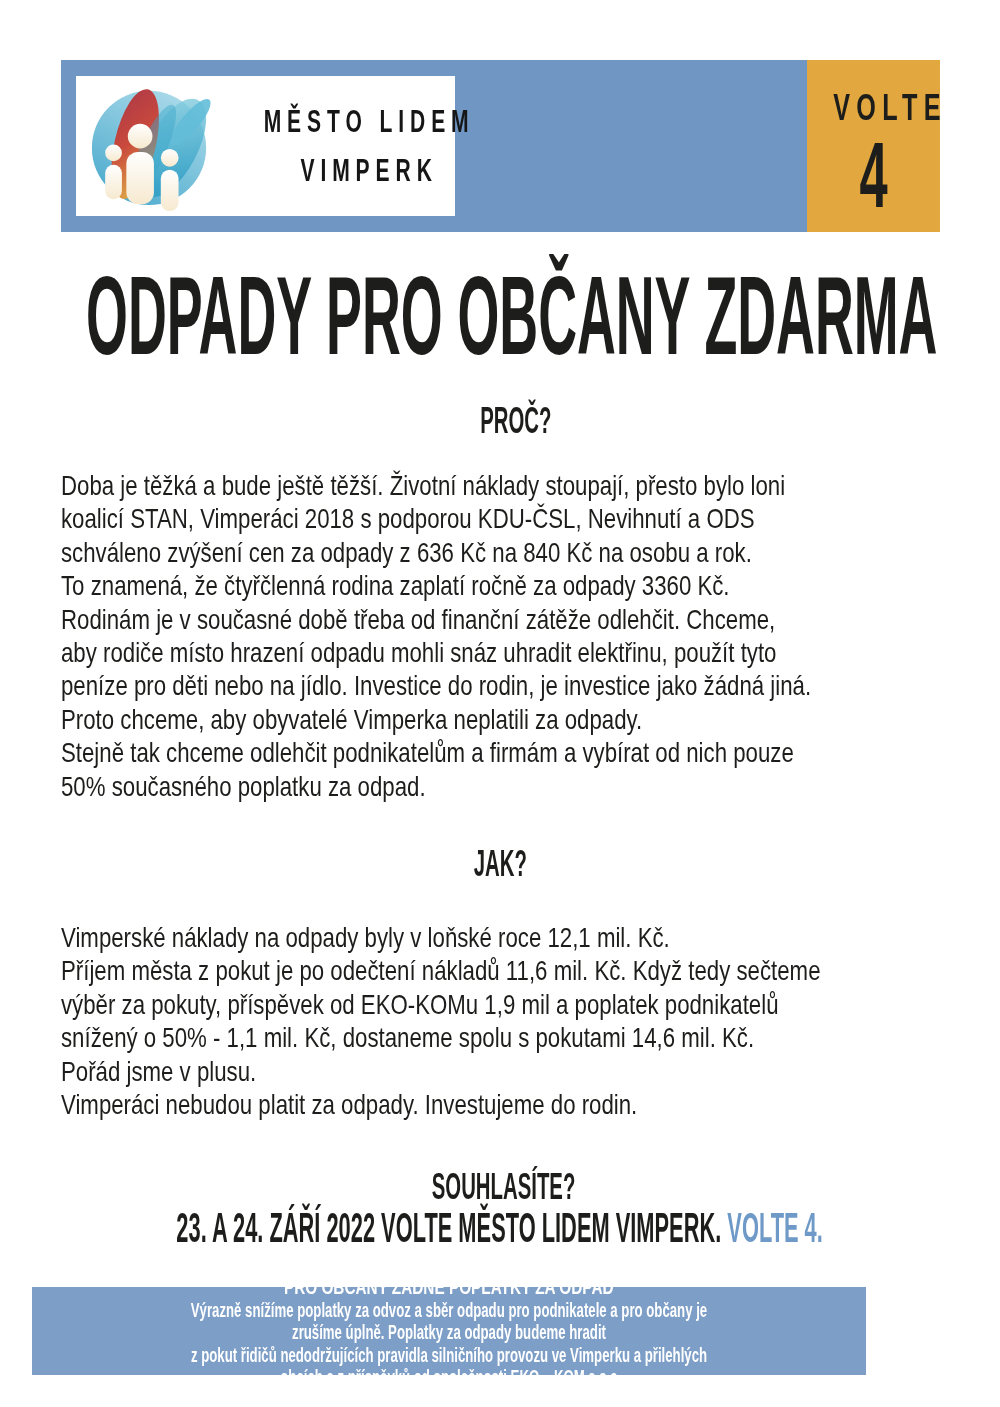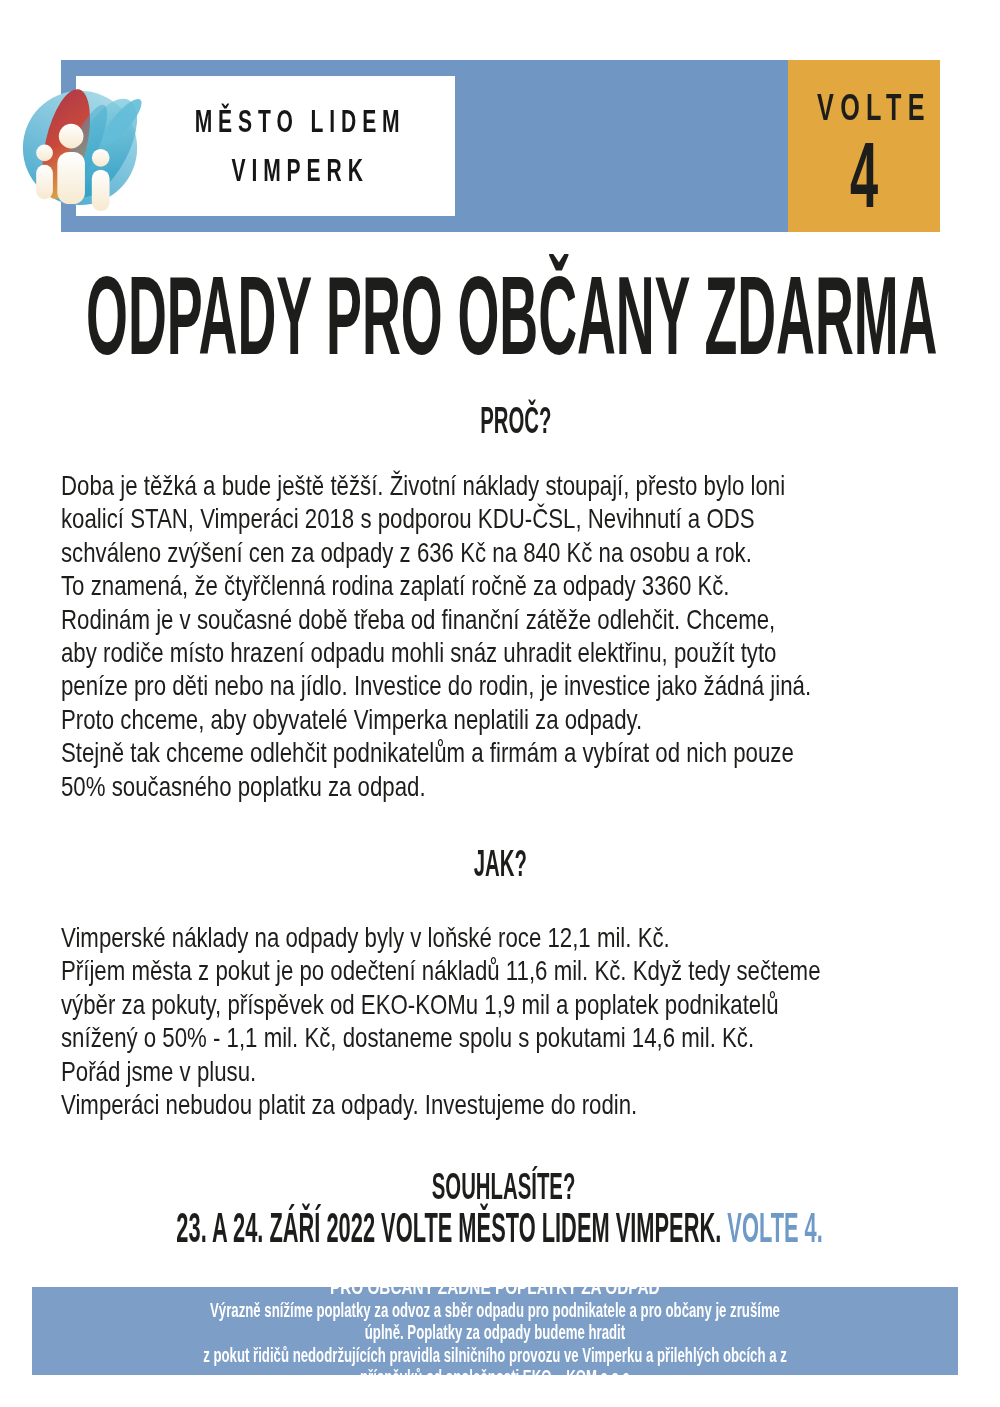--- a/index.html
+++ b/index.html
@@ -9,30 +9,30 @@
     overflow:hidden;
   }
 
   
   .header-bar {
     position:absolute; left:61px; top:60px; width:879px; height:172px;
     background:var(--header-blue,#7097c4);
   }
   .logo-box {
     position:absolute; left:15px; top:16px; width:379px; height:140px;
-    background:#ffffff; display:flex; align-items:center;justify-content:flex-end;
+    background:#ffffff; display:flex; align-items:center;
   }
   .logo-svg { width:130px; height:134px; margin-left:8px; flex:0 0 auto; }
   .logo-text {
     flex:1 1 auto; text-align:center; font-weight:bold; font-size:31px;
     line-height:49px; letter-spacing:0.28em; white-space:nowrap;
     transform:scaleX(0.68); transform-origin:center; color:#161616;
   }
   .vote-badge {
-    position:absolute; right:0; top:0; width:152px; height:172px;
+    position:absolute; right:0; top:0; width:133px; height:172px;
     background:var(--gold,#e2a73e); text-align:center; color:#1d1d1b;
   }
   .vote-label {
     margin-top:30px; font-weight:bold; font-size:36px; line-height:36px;
     letter-spacing:0.25em; text-indent:0.25em;
     transform:scaleX(0.7); transform-origin:center;
   }
   .vote-number {
     margin-top:10px; font-weight:bold; font-size:92px; line-height:78px;
     transform:scaleX(0.55); transform-origin:center;
@@ -59,21 +59,21 @@
   .para-1 { top:469px; }
   .para-2 { top:921px; }
 
   
   .cta-row { top:1207px; }
   .cta-line { font-size:42px; line-height:42px; font-weight:bold; transform:scaleX(0.52); }
   .cta-line .blue { color:var(--accent-blue,#6f9ac8); }
 
   
   .footer-bar {
-    position:absolute; left:32px; top:1287px; width:926px; height:88px;
+    position:absolute; left:32px; top:1287px; width:834px; height:88px;
     background:var(--footer-blue,#7d9ec6); color:#ffffff;
     display:flex; flex-direction:column; align-items:center; justify-content:center;
   }
   .footer-heading {
     font-size:21px; line-height:25px; font-weight:bold; white-space:nowrap;
     transform:scaleX(0.73); transform-origin:center;
   }
   .footer-body {
     font-size:20px; line-height:22.5px; font-weight:bold; text-align:center;
     white-space:pre-line; transform:scaleX(0.66); transform-origin:center top;

